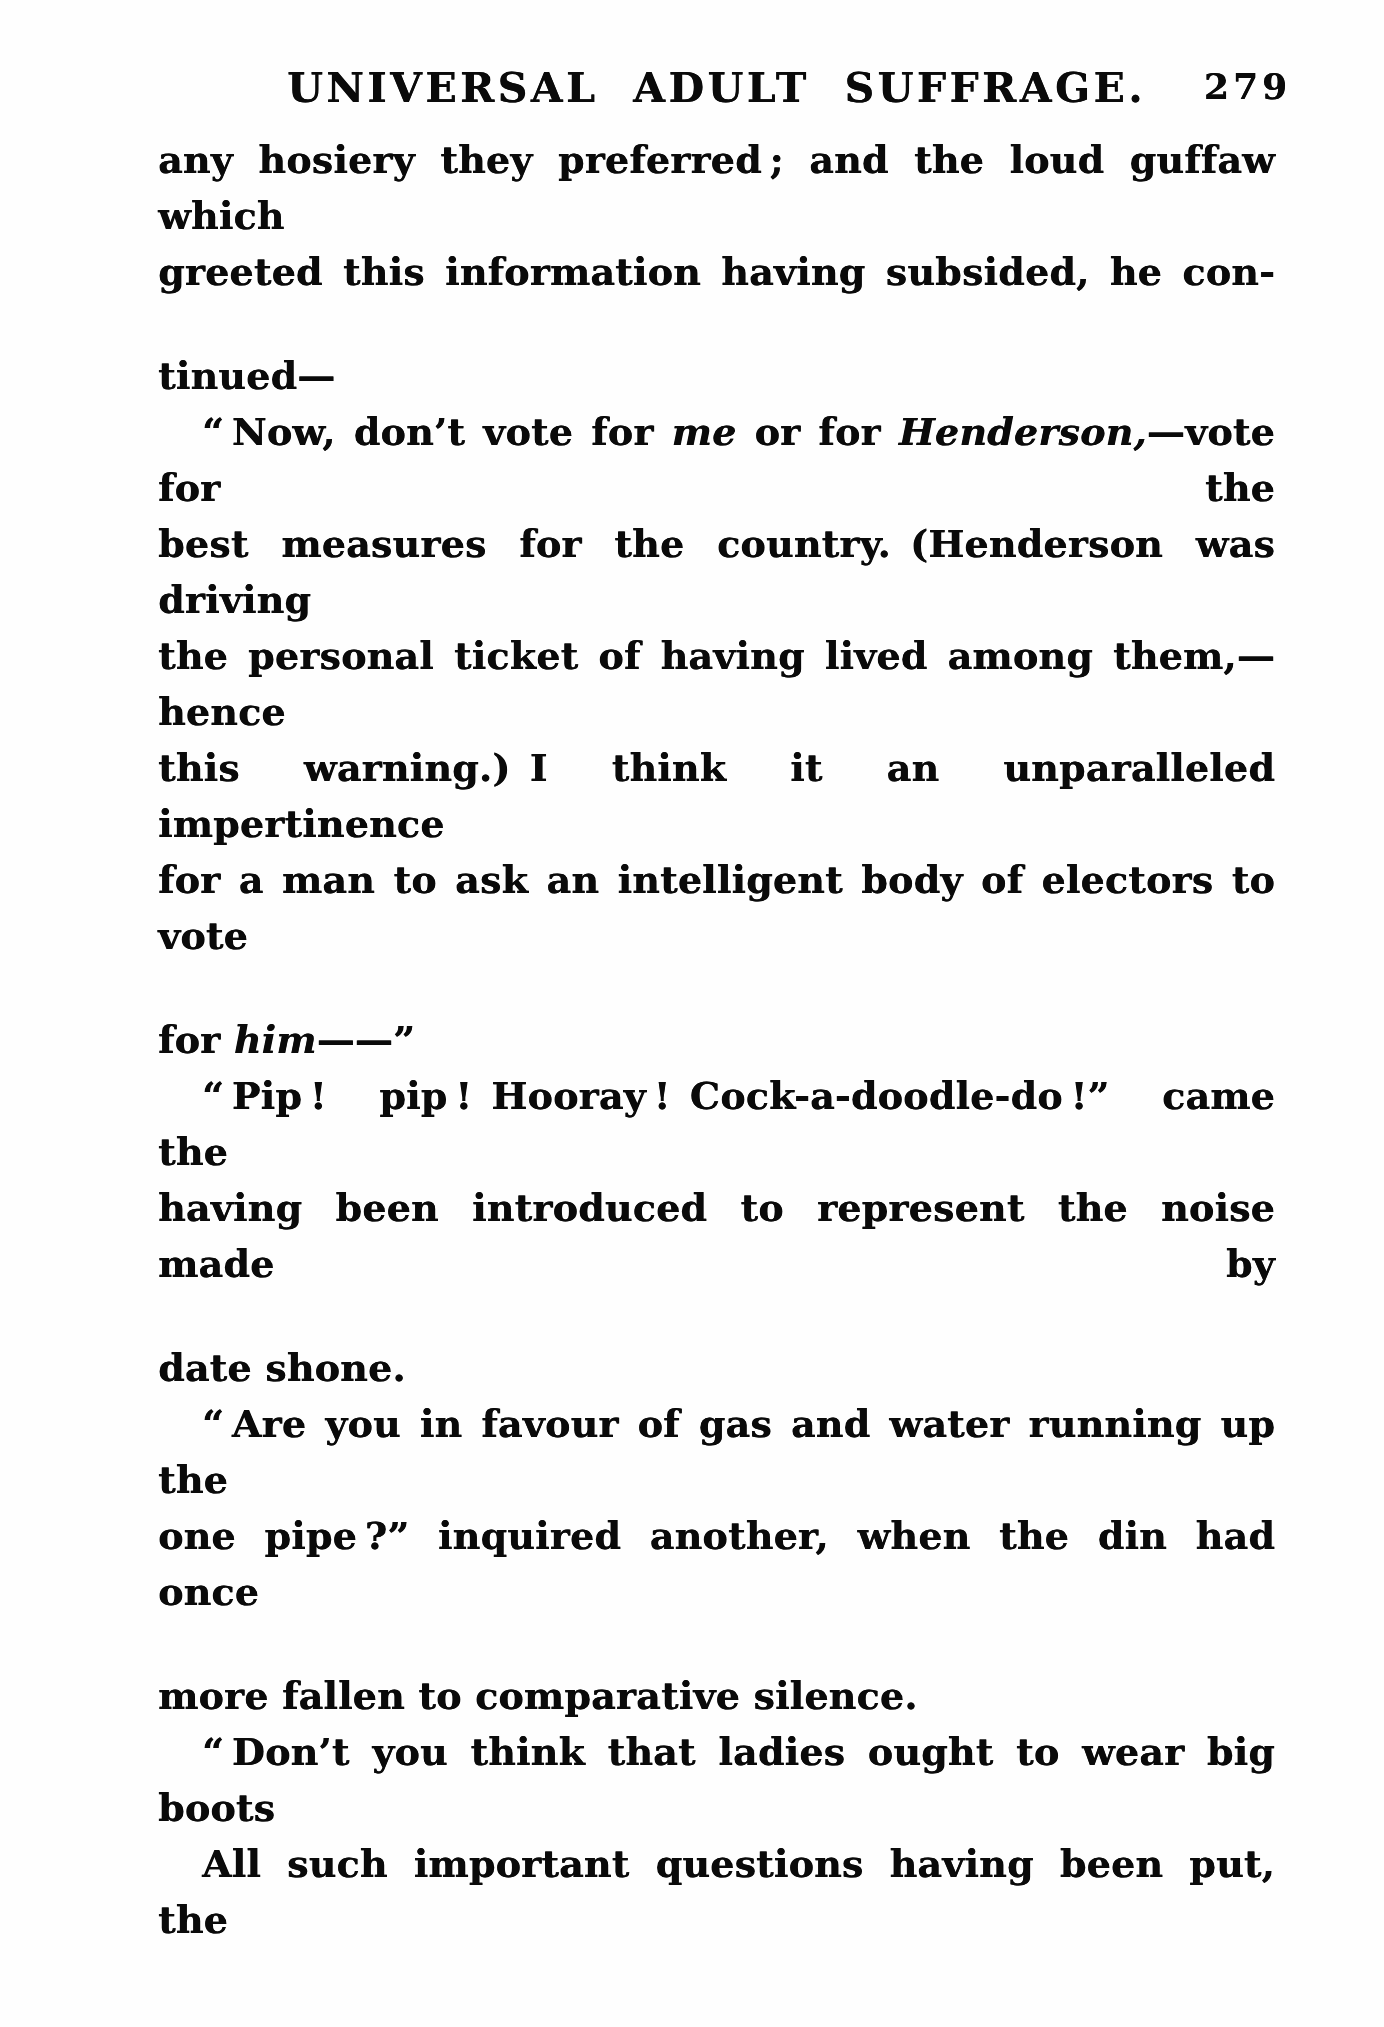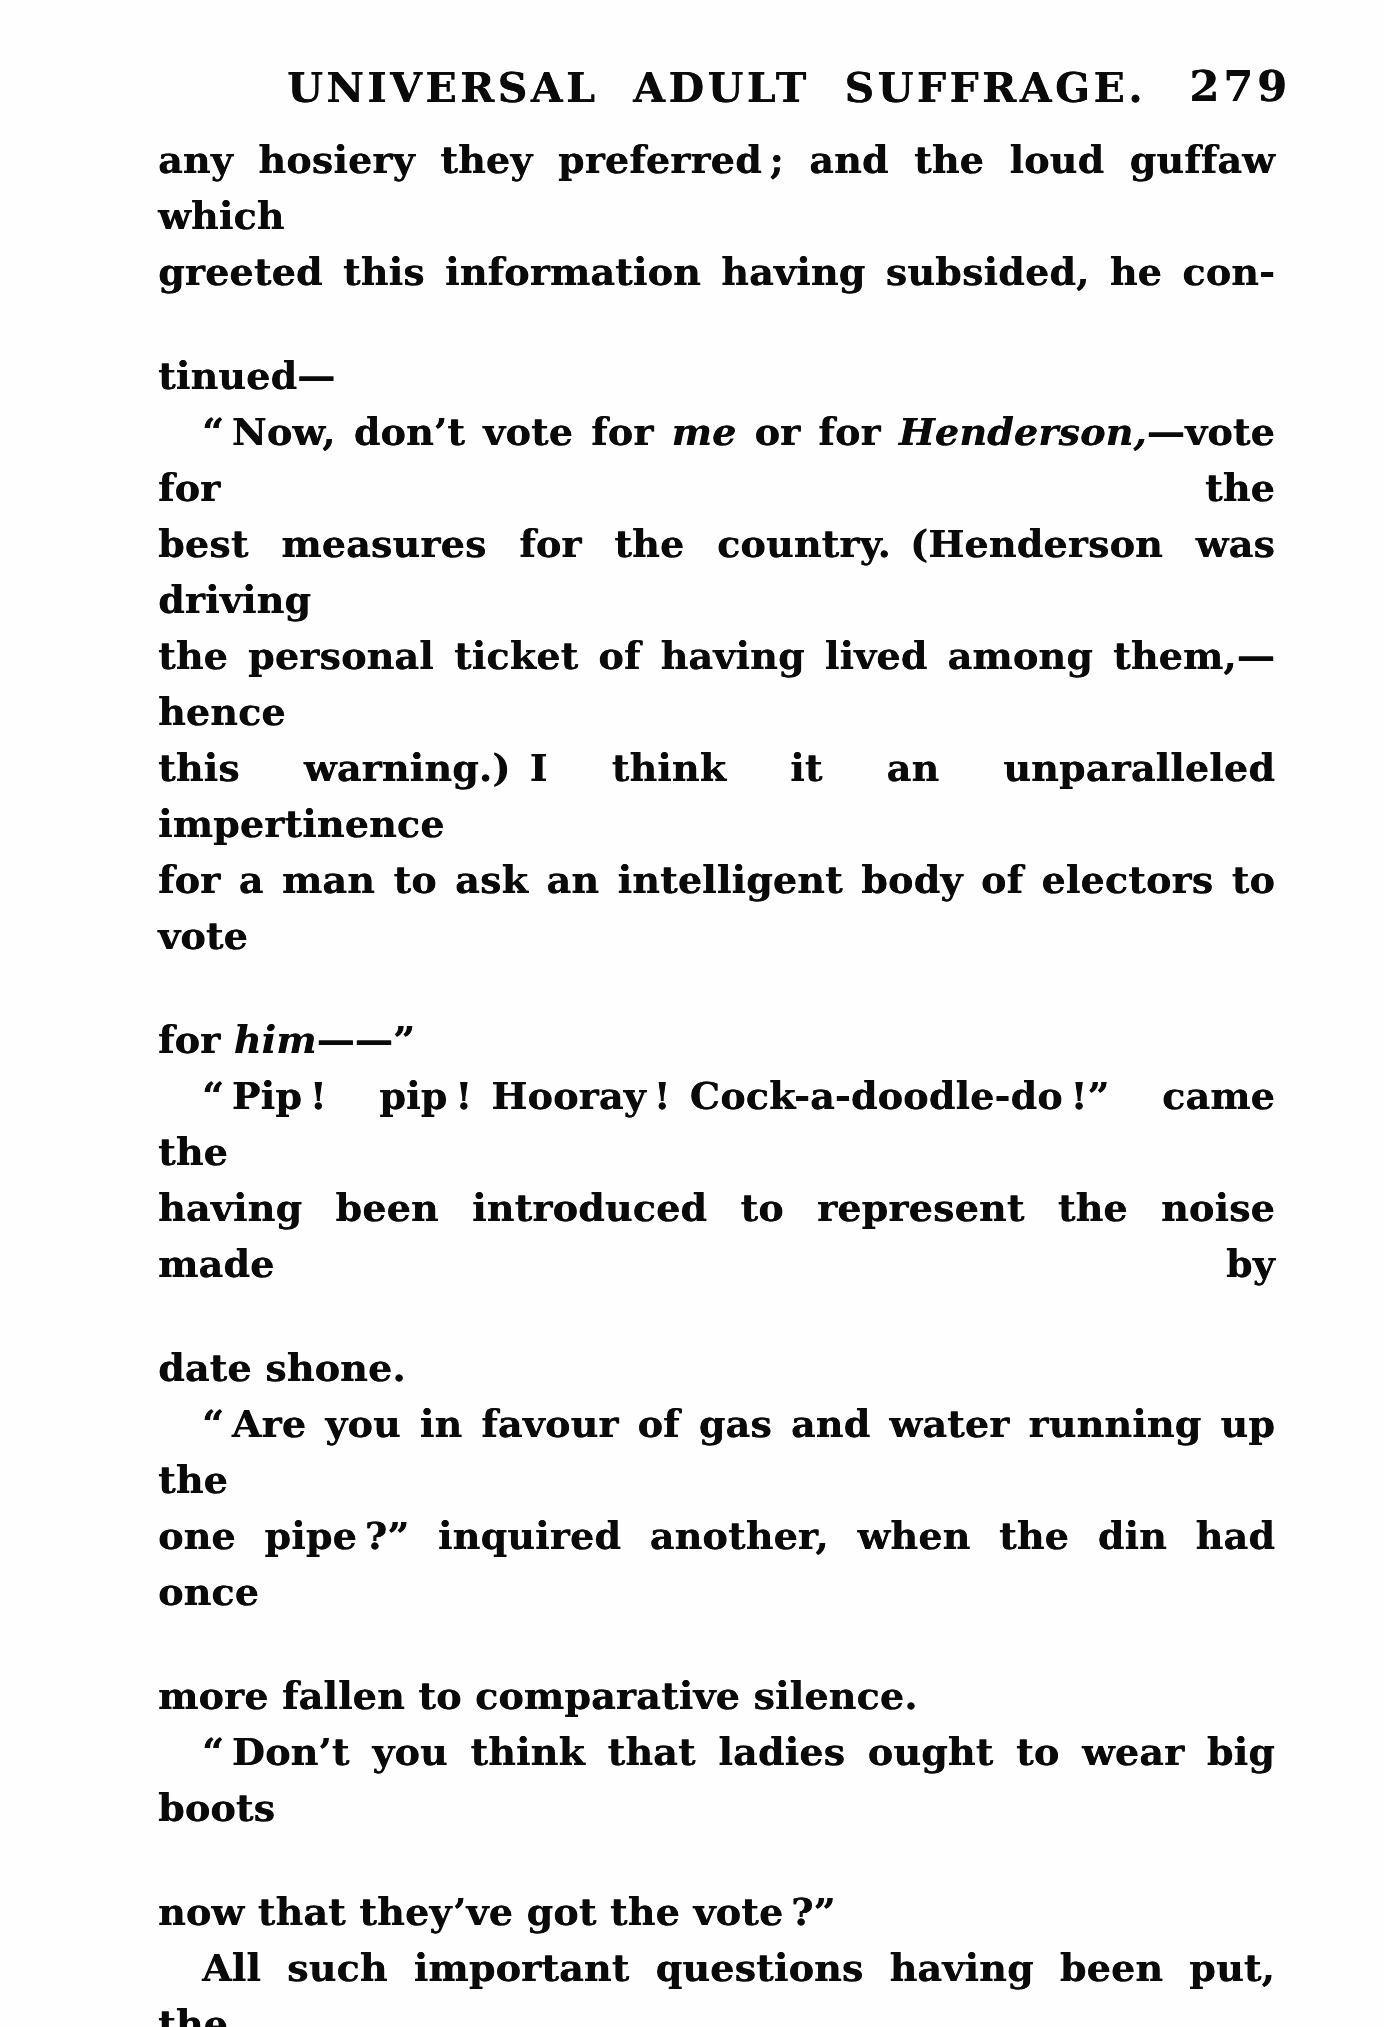--- a/index.html
+++ b/index.html
@@ -30,21 +30,21 @@
     word-spacing: 17px;
     white-space: nowrap;
     text-shadow: 0.4px 0 0 currentColor;
   }
   .folio {
     position: absolute;
     top: -2px;
     right: -16px;
     letter-spacing: 4px;
     word-spacing: normal;
-    font-size: 43px;
+    font-size: 36px;
     text-shadow: 0.4px 0 0 currentColor;
   }
   .page-body {
     margin: 22px 109px 0 158px;
     font-size: 38px;
     line-height: 56px;
     text-shadow: 0.4px 0 0 currentColor;
   }
   .para { margin: 0; }
   .line {
@@ -84,19 +84,18 @@
         <div class="line">having been introduced to represent the noise made by</div>
         <div class="line flush">date shone.</div>
       </div>
       <div class="para">
         <div class="line indent">“ Are you in favour of gas and water running up the</div>
         <div class="line">one pipe ?” inquired another, when the din had once</div>
         <div class="line flush">more fallen to comparative silence.</div>
       </div>
       <div class="para">
         <div class="line indent">“ Don’t you think that ladies ought to wear big boots</div>
-        <div class="line flush">now that they’ve got the vote ?”</div>
       </div>
       <div class="para">
         <div class="line indent">All such important questions having been put, the</div>
       </div>
     </main>
 </div>
 
 </body></html>

